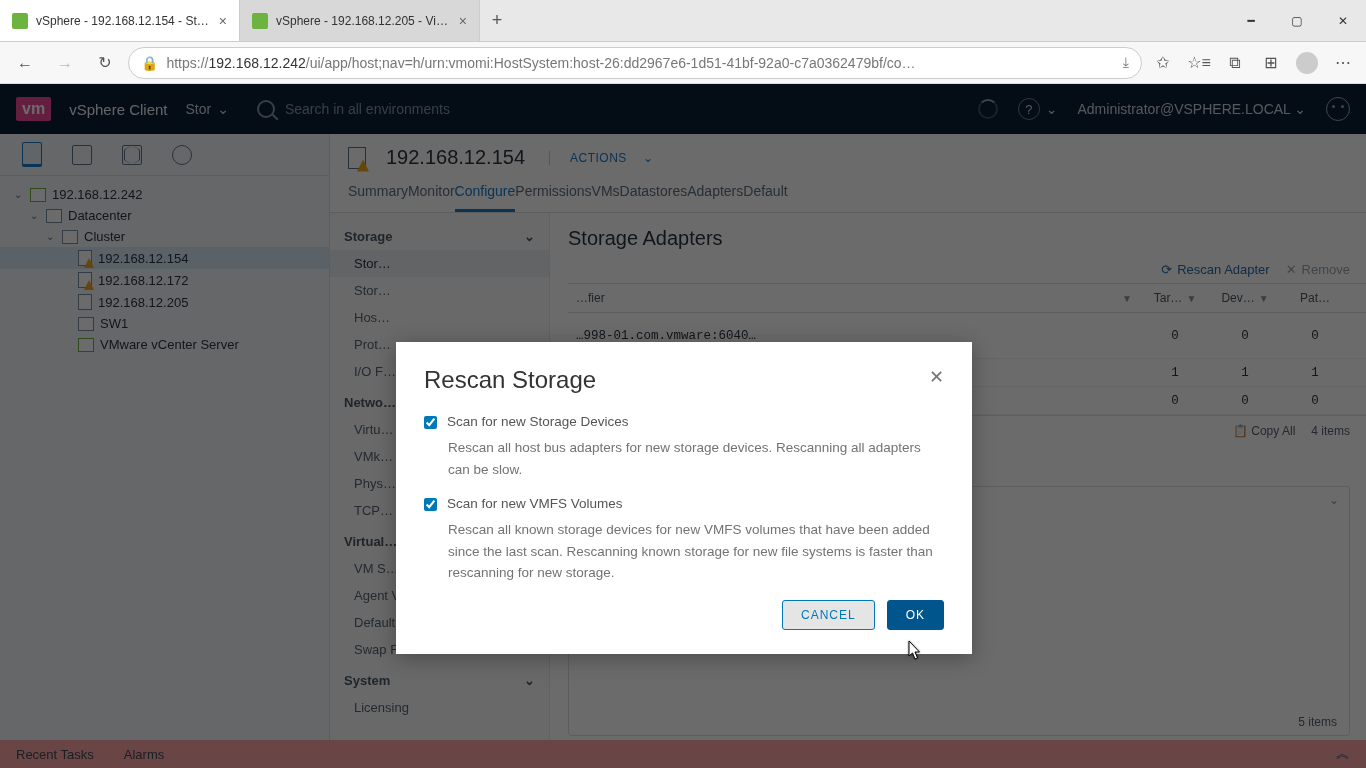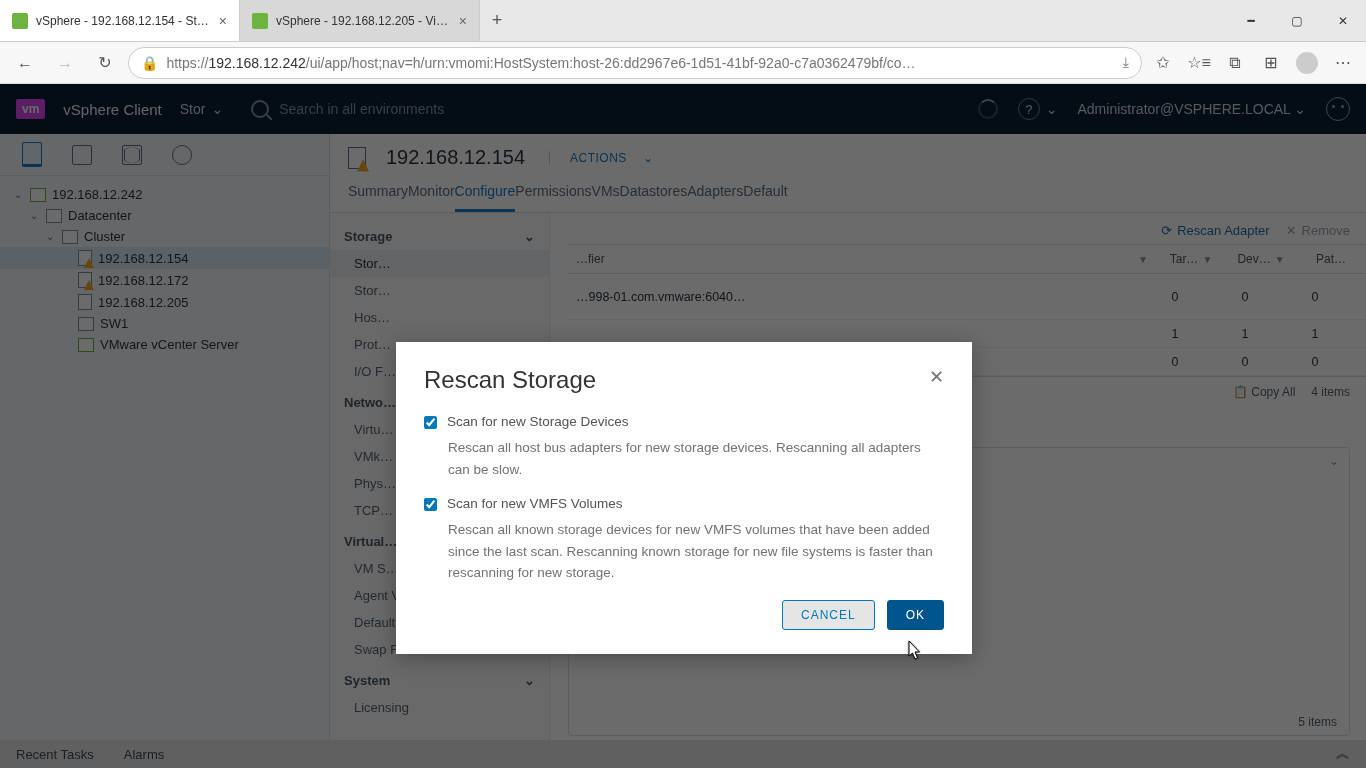--- a/index.html
+++ b/index.html
@@ -24,21 +24,21 @@
 .url-text { flex: 1; white-space: nowrap; overflow: hidden; text-overflow: ellipsis; }
 .url-text .muted { color: #777; }
 .addr-icon { width: 30px; height: 30px; display: flex; align-items: center; justify-content: center; color: #555; font-size: 16px; }
 
 
 .app { position: relative; height: calc(768px - 84px); }
 .dim-overlay { position: absolute; inset: 0; background: rgba(0,0,0,0.58); z-index: 50; }
 
 
 .app-topbar { height: 50px; background: #0b1e33; color: #cdd4dc; display: flex; align-items: center; padding: 0 16px; gap: 18px; }
-.vm-logo { background: #d946ef; color: #fff; font-weight: 600; font-size: 12px; padding: 3px 6px; border-radius: 2px; }
+.vm-logo { background: #ec4899; color: #fff; font-weight: 600; font-size: 16px; padding: 3px 6px; border-radius: 2px; }
 .brand { font-size: 15px; color: #e9eef3; }
 .menu-drop { font-size: 14px; color: #cdd4dc; display: flex; align-items: center; gap: 6px; }
 .search-wrap { display: flex; align-items: center; gap: 10px; color: #8394a6; font-size: 14px; margin-left: 10px; flex: 1; }
 .search-wrap .circle { width: 18px; height: 18px; border: 2px solid #8394a6; border-radius: 50%; position: relative; }
 .search-wrap .circle::after { content: ""; position: absolute; width: 8px; height: 2px; background: #8394a6; transform: rotate(45deg); right: -6px; bottom: -2px; }
 .top-right { display: flex; align-items: center; gap: 20px; color: #cdd4dc; font-size: 14px; }
 .top-right .spinner { width: 20px; height: 20px; border: 2px solid #3a4d60; border-top-color: #7fa4c8; border-radius: 50%; }
 .top-right .qmark { width: 22px; height: 22px; border: 1px solid #6b7e91; border-radius: 50%; display: flex; align-items: center; justify-content: center; font-size: 13px; }
 .top-right .face { width: 24px; height: 24px; border: 1.5px solid #97a7b8; border-radius: 50%; position: relative; }
 .top-right .face::before, .top-right .face::after { content: ""; position: absolute; width: 3px; height: 3px; background: #97a7b8; border-radius: 50%; top: 7px; }
@@ -79,37 +79,37 @@
 .config-nav { width: 220px; background: #fafbfc; border-right: 1px solid #e3e7eb; font-size: 13px; padding-top: 6px; }
 .cn-group { color: #4b5864; font-weight: 600; padding: 10px 14px 6px; display: flex; justify-content: space-between; align-items: center; }
 .cn-item { color: #566472; padding: 6px 14px 6px 24px; }
 .cn-item.sel { background: #e9eef3; color: #2a3642; }
 
 .content-right { flex: 1; padding: 10px 0 0 18px; overflow: hidden; display: flex; flex-direction: column; }
 .panel-title { font-size: 20px; color: #2a3642; padding: 4px 0 12px 0; }
 .toolbar { display: flex; gap: 16px; font-size: 13px; color: #2d6aa8; margin-bottom: 6px; padding-right: 16px; justify-content: flex-end; }
 .toolbar .tb-item { display: flex; align-items: center; gap: 5px; }
 .toolbar .tb-item.disabled { color: #9aa5b1; }
-.th-row { display: flex; font-size: 12px; color: #4b5864; border-top: 1px solid #d8dde2; border-bottom: 1px solid #d8dde2; height: 30px; align-items: center; }
+.th-row { display: flex; font-size: 12px; color: #4b5864; border-top: 1px solid #d8dde2; border-bottom: 1px solid #d8dde2; height: 30px; align-items: center; padding-right: 16px; }
 .th-row .th { padding: 0 8px; display: flex; align-items: center; gap: 4px; }
 .th-row .fx { flex: 1; }
 .th-row .w-sm { width: 70px; justify-content: center; }
 .td-row { display: flex; font-size: 12.5px; color: #2a3642; border-bottom: 1px solid #eef1f4; height: 28px; align-items: center; padding-right: 16px; }
-.td-row .td { padding: 0 8px; }
+.td-row .td { padding: 0 8px; font-family: Liberation Mono, monospace; }
 .td-row .fx { flex: 1; white-space: nowrap; overflow: hidden; text-overflow: ellipsis; }
 .td-row .w-sm { width: 70px; text-align: center; }
 .tbl-footer { display: flex; justify-content: flex-end; gap: 16px; font-size: 12px; color: #566472; padding: 8px 16px 0 0; border-top: 1px solid #d8dde2; }
 .subtabs { display: flex; gap: 24px; font-size: 14px; color: #566472; margin-top: 14px; padding-right: 16px; }
 .subtabs .st { white-space: nowrap; overflow: hidden; text-overflow: ellipsis; }
 .internal-box { margin: 18px 16px 4px 0; border: 1px solid #d8dde2; flex: 1; position: relative; border-radius: 3px; }
 .internal-box .chev { position: absolute; right: 10px; top: 6px; color: #8895a2; font-size: 12px; }
 .internal-box .items-foot { position: absolute; right: 12px; bottom: 6px; font-size: 12px; color: #566472; }
 
 
-.bottom-bar { height: 28px; background: #e5e5e5; display: flex; align-items: center; gap: 30px; padding: 0 16px; font-size: 13px; color: #3d4b5a; }
+.bottom-bar { height: 28px; background: #fca5a5; display: flex; align-items: center; gap: 30px; padding: 0 16px; font-size: 13px; color: #3d4b5a; }
 .bottom-bar .spacer { flex: 1; }
 .bottom-bar .chevup { font-size: 14px; color: #3a5f88; }
 
 
 .modal { position: absolute; z-index: 100; left: 396px; top: 258px; width: 576px; background: #fff; box-shadow: 0 4px 20px rgba(0,0,0,.3); padding: 24px 28px 24px; }
 .modal-head { display: flex; justify-content: space-between; align-items: flex-start; }
 .modal-title { font-size: 24px; color: #333; font-weight: 400; }
 .modal-close { font-size: 18px; color: #777; cursor: pointer; }
 .modal-body { padding-top: 20px; font-size: 13.5px; color: #555; }
 .opt-row { display: flex; align-items: flex-start; gap: 10px; margin-bottom: 8px; }
@@ -294,20 +294,21 @@
           <div class="cn-item">Agent VM Settings</div>
           <div class="cn-item">Default VM Compatibility</div>
           <div class="cn-item">Swap File Location</div>
           <div class="cn-group">
               <span>System</span>
               <span>⌄</span>
             </div>
           <div class="cn-item">Licensing</div>
         </div>
         <div class="content-right">
+          <div class="panel-title">Storage Adapters</div>
           <div class="toolbar">
             <span class="tb-item">
                 <span>⟳</span>
                 <span>Rescan Adapter</span>
               </span>
             <span class="tb-item disabled">
                 <span>✕</span>
                 <span>Remove</span>
               </span>
           </div>

